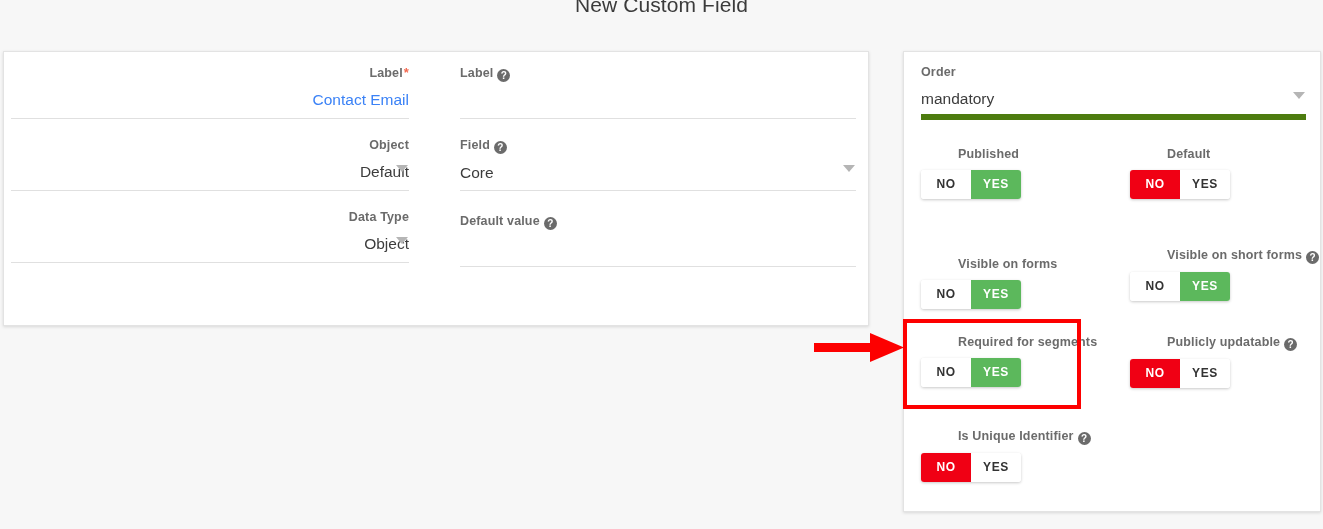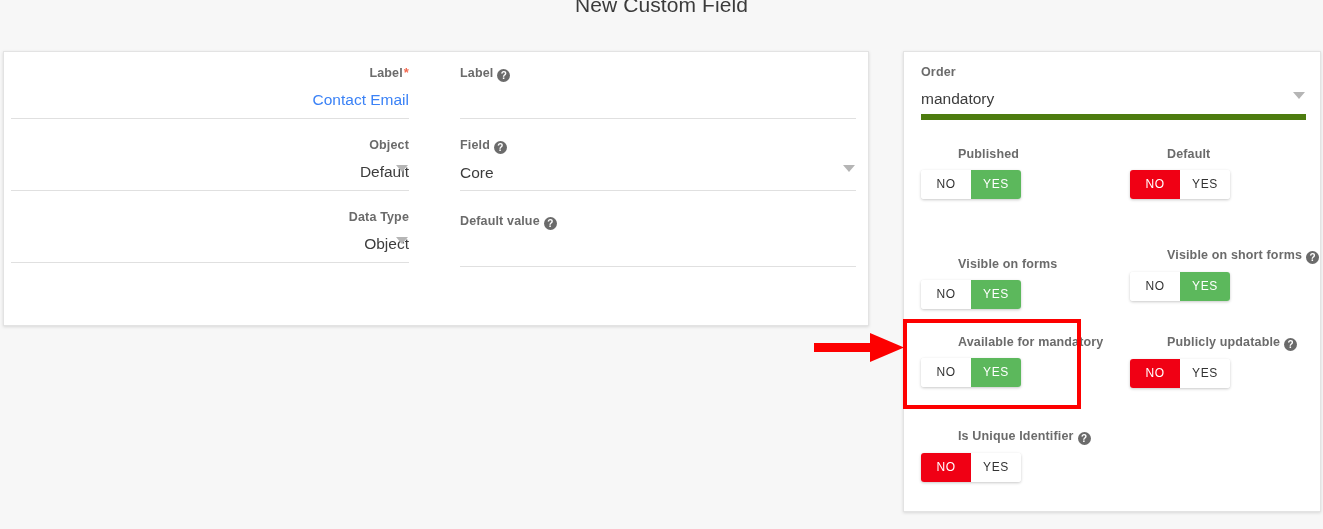--- a/index.html
+++ b/index.html
@@ -139,21 +139,21 @@
     overflow: hidden;
     box-shadow: 0 1px 3px rgba(0,0,0,0.22);
     background: #ffffff;
   }
   .toggle .opt {
     min-width: 50px;
     height: 29px;
     line-height: 29px;
     text-align: center;
     font-size: 12px;
-    font-weight: normal;
+    font-weight: bold;
     letter-spacing: 0.6px;
     background: #ffffff;
     color: #333333;
     padding: 0 8px;
   }
   .toggle .opt.on-yes {
     background: #5cb85c;
     color: #ffffff;
   }
   .toggle .opt.on-no {
@@ -266,21 +266,21 @@
     <span class="tb-label">
       <span>Visible on short forms</span><span class="help-icon">?</span>
     </span>
     <div class="toggle">
       <div class="opt">NO</div>
       <div class="opt on-yes">YES</div>
     </div>
   </div>
 
   <div class="toggle-block" style="left:17px; top:282px;">
-    <span class="tb-label">Available for mandatory</span>
+    <span class="tb-label">Required for segments</span>
     <div class="toggle">
       <div class="opt">NO</div>
       <div class="opt on-yes">YES</div>
     </div>
   </div>
 
   <div class="toggle-block" style="left:226px; top:282px;">
     <span class="tb-label">
       <span>Publicly updatable</span><span class="help-icon">?</span>
     </span>

